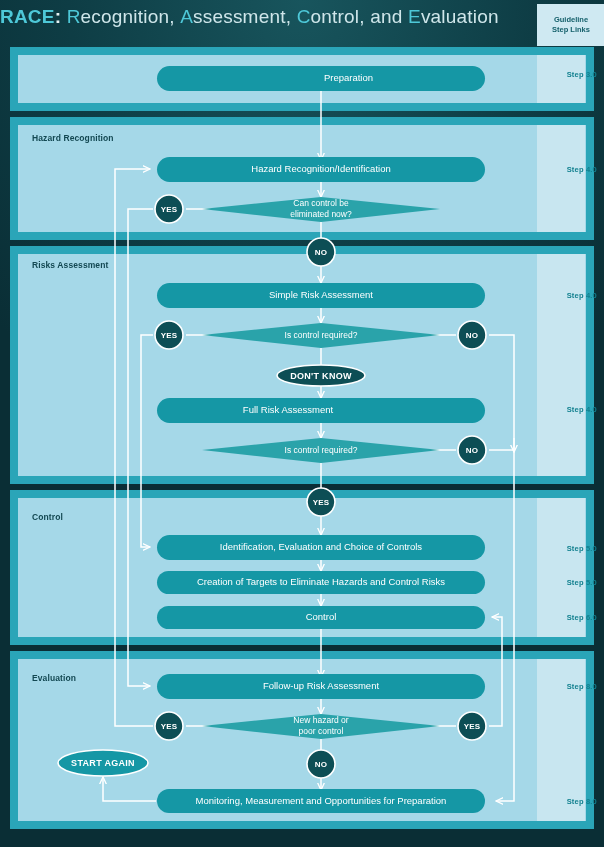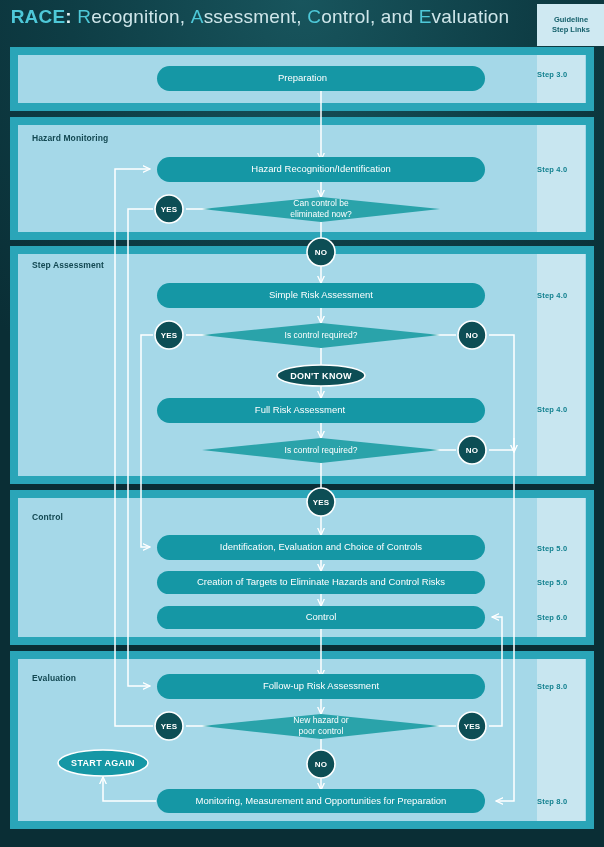--- a/index.html
+++ b/index.html
@@ -10,37 +10,37 @@
   }
   #stage{
     position:absolute;inset:0;
     background:
       radial-gradient(ellipse 70% 55% at 50% 0%, #18555d 0%, #0e3d45 55%, #0a2e35 100%);
   }
   svg#chart{position:absolute;left:0;top:0;}
   
   .title{
     position:absolute;left:0;top:6px;width:520px;
-    text-align:center;font-size:19px;letter-spacing:.2px;
+    text-align:left;font-size:19px;letter-spacing:.2px;
     color:#cfe6ea;font-weight:400;white-space:nowrap;
   }
   .title .hl{color:#4ec8d8;}
   .title .b{font-weight:700;color:#4ec8d8;}
   .title .colon{color:#e7f3f5;font-weight:700;}
   .guideline{
     position:absolute;left:537px;top:4px;width:68px;height:42px;
     background:#cfe9f2;color:#15606b;font-size:7.5px;line-height:10px;
     display:flex;flex-direction:column;align-items:center;justify-content:center;
     text-align:center;font-weight:600;
   }
   .guideline span{display:block;}
   
   .steplbl{
     position:absolute;color:#12808f;font-size:7.5px;font-weight:600;
-    width:60px;text-align:left;letter-spacing:.2px;
+    width:60px;text-align:right;letter-spacing:.2px;
   }
   
   .sectlbl{
     position:absolute;color:#134852;font-size:8.5px;font-weight:700;
     letter-spacing:.1px;
   }
   
   .ntxt{
     position:absolute;color:#ffffff;font-size:9.5px;text-align:center;
     pointer-events:none;white-space:nowrap;
@@ -182,29 +182,29 @@
       <ellipse cx="321" cy="375.5" rx="44" ry="10.5" fill="#0d4e55" stroke="#ffffff" stroke-width="1.6"></ellipse>
       <circle cx="472" cy="450" r="14" fill="#0d4e55" stroke="#ffffff" stroke-width="1.6"></circle>
       <circle cx="321" cy="502" r="14" fill="#0d4e55" stroke="#ffffff" stroke-width="1.6"></circle>
       <circle cx="169" cy="726" r="14" fill="#0d4e55" stroke="#ffffff" stroke-width="1.6"></circle>
       <circle cx="472" cy="726" r="14" fill="#0d4e55" stroke="#ffffff" stroke-width="1.6"></circle>
       <circle cx="321" cy="764" r="14" fill="#0d4e55" stroke="#ffffff" stroke-width="1.6"></circle>
       <ellipse cx="103" cy="763" rx="45" ry="13" fill="#1597a5" stroke="#ffffff" stroke-width="1.6"></ellipse>
     </g>
   </svg>
 
-  <div class="sectlbl" style="left:32px;top:133px;">Hazard Monitoring</div>
-  <div class="sectlbl" style="left:32px;top:260px;">Step Assessment</div>
+  <div class="sectlbl" style="left:32px;top:133px;">Hazard Recognition</div>
+  <div class="sectlbl" style="left:32px;top:260px;">Risks Assessment</div>
   <div class="sectlbl" style="left:32px;top:512px;">Control</div>
   <div class="sectlbl" style="left:32px;top:673px;">Evaluation</div>
 
-  <div class="ntxt" style="left:157px;top:72px;width:291px;">Preparation</div>
+  <div class="ntxt" style="left:157px;top:72px;width:291px;padding-left:46px;">Preparation</div>
   <div class="ntxt" style="left:157px;top:163px;width:328px;">Hazard Recognition/Identification</div>
   <div class="ntxt" style="left:157px;top:289px;width:328px;">Simple Risk Assessment</div>
-  <div class="ntxt" style="left:156px;top:404px;width:288px;">Full Risk Assessment</div>
+  <div class="ntxt" style="left:144px;top:404px;width:288px;">Full Risk Assessment</div>
   <div class="ntxt" style="left:157px;top:576px;width:328px;">Creation of Targets to Eliminate Hazards and Control Risks</div>
   <div class="ntxt" style="left:157px;top:541px;width:328px;">Identification, Evaluation and Choice of Controls</div>
   <div class="ntxt" style="left:157px;top:611px;width:328px;">Control</div>
   <div class="ntxt" style="left:157px;top:680px;width:328px;">Follow-up Risk Assessment</div>
   <div class="ntxt" style="left:157px;top:795px;width:328px;">Monitoring, Measurement and Opportunities for Preparation</div>
 
   <div class="ntxt2" style="left:231px;top:198px;width:180px;">
     <div>Can control be</div>
     <div>eliminated now?</div>
   </div>

